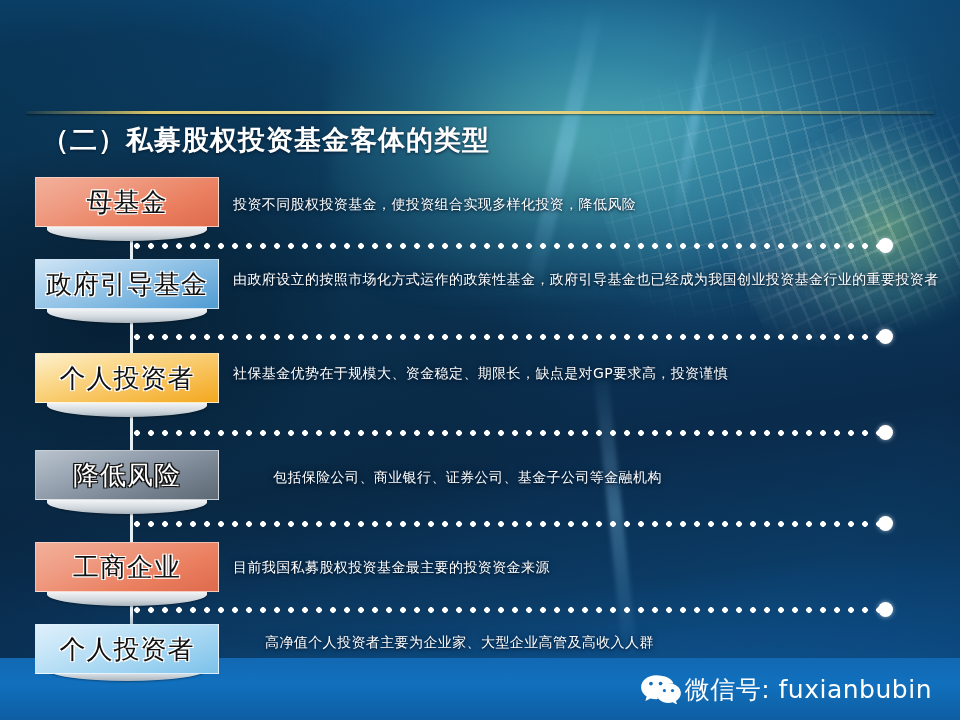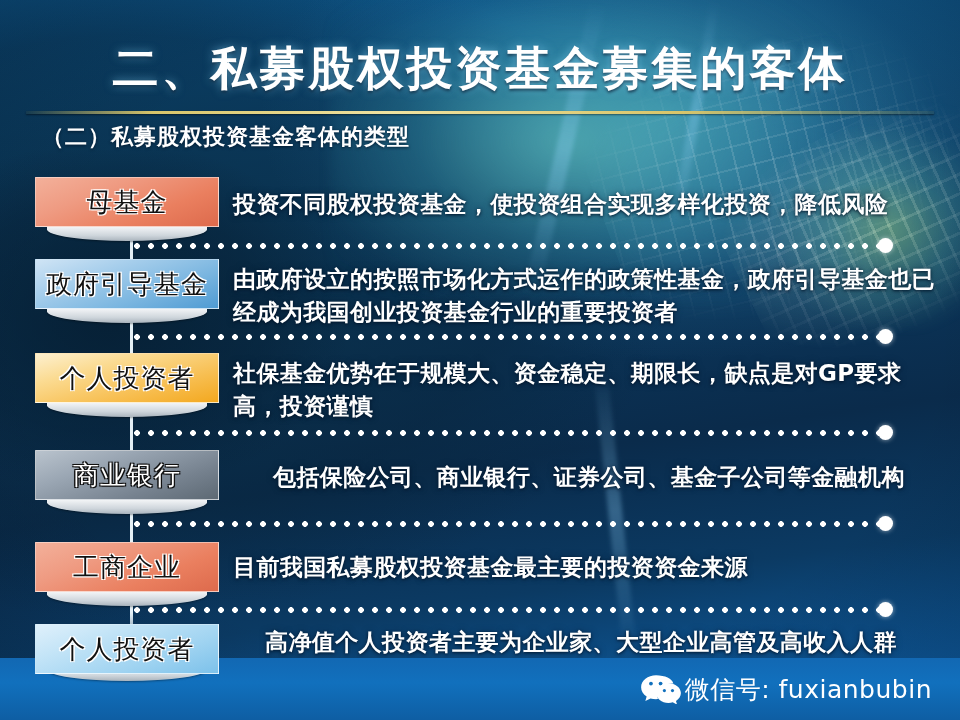--- a/index.html
+++ b/index.html
@@ -91,21 +91,21 @@
   }
   .gold-rule {
     position: absolute;
     left: 26px; top: 111px; width: 908px; height: 3px;
     background: linear-gradient(90deg, rgba(120,110,40,0.10), #d8c56a 14%, #efe2a0 40%, #d8c56a 72%, rgba(120,110,40,0.12));
     box-shadow: 0 1px 2px rgba(0,0,0,0.45);
   }
   .subtitle {
     position: absolute;
     left: 42px; top: 122px;
-    font-size: 22px;
+    font-size: 27px;
     font-weight: bold;
     color: #ffffff;
     letter-spacing: 1px;
     text-shadow: 0 1px 3px rgba(0,20,40,0.85);
   }
 
   
   .spine {
     position: absolute;
     left: 130px; top: 208px; width: 3px; height: 440px;
@@ -158,22 +158,22 @@
   .c-salmon  { background: linear-gradient(158deg, #f3b09a 0%, #ef9b82 32%, #ea7f5f 68%, #dd6a4c 100%); }
   .c-blue    { background: linear-gradient(160deg, #cfe4f5 0%, #a8cfec 30%, #7bb6e0 66%, #4f9bd3 100%); }
   .c-amber   { background: linear-gradient(165deg, #fdf0cf 0%, #fbdb92 30%, #f7bd4e 70%, #f3a81f 100%); }
   .c-steel   { background: linear-gradient(160deg, #b9c3cd 0%, #9aa6b3 32%, #76828f 70%, #5d6974 100%); }
   .c-skyblue { background: linear-gradient(160deg, #dff0fb 0%, #c3e4f7 30%, #9fd3f1 68%, #7cc1ea 100%); }
 
   .desc {
     position: absolute;
     left: 233px;
     width: 710px;
-    font-size: 23px;
-    font-weight: bold;
+    font-size: 14px;
+    font-weight: normal;
     line-height: 33px;
     color: #ffffff;
     letter-spacing: 0.4px;
     text-shadow: 0 1px 3px rgba(0,18,38,0.9), 0 0 6px rgba(0,25,50,0.5);
   }
 
   .dotline {
     position: absolute;
     left: 130px;
     width: 755px;
@@ -222,21 +222,20 @@
   <div class="bg-teal-glow"></div>
   <div class="bg-keyboard"></div>
   <div class="bg-keyboard2"></div>
   <div class="bg-green-glow"></div>
   <div class="bg-streak" style="left:556px;top:0;width:16px;height:300px;transform:rotate(13deg);"></div>
   <div class="bg-streak" style="left:690px;top:0;width:10px;height:230px;transform:rotate(10deg);"></div>
   <div class="bg-streak" style="left:608px;top:360px;width:14px;height:300px;transform:rotate(-6deg);"></div>
   <div class="bg-dark-left"></div>
   <div class="bg-vignette"></div>
 
-  <div class="title">二、私募股权投资基金募集的客体</div>
   <div class="gold-rule"></div>
   <div class="subtitle">（二）私募股权投资基金客体的类型</div>
 
   <div class="spine"></div>
 
   <div class="row">
     <div class="chip c-salmon" style="top:177px;">
       <span class="chip-label dark">母基金</span>
     </div>
     <div class="fold" style="top:227px;"></div>
@@ -260,21 +259,21 @@
       <span class="chip-label dark">个人投资者</span>
     </div>
     <div class="fold" style="top:403px;"></div>
     <div class="desc" style="top:357px;">社保基金优势在于规模大、资金稳定、期限长，缺点是对GP要求高，投资谨慎</div>
   </div>
   <div class="dotline" style="top:430px;"></div>
   <div class="endcap" style="left:878px;top:425px;"></div>
 
   <div class="row">
     <div class="chip c-steel" style="top:450px;">
-      <span class="chip-label">商业银行</span>
+      <span class="chip-label">降低风险</span>
     </div>
     <div class="fold" style="top:500px;"></div>
     <div class="desc" style="top:461px;margin-left:40px;">包括保险公司、商业银行、证券公司、基金子公司等金融机构</div>
   </div>
   <div class="dotline" style="top:521px;"></div>
   <div class="endcap" style="left:878px;top:516px;"></div>
 
   <div class="row">
     <div class="chip c-salmon" style="top:542px;">
       <span class="chip-label dark">工商企业</span>

